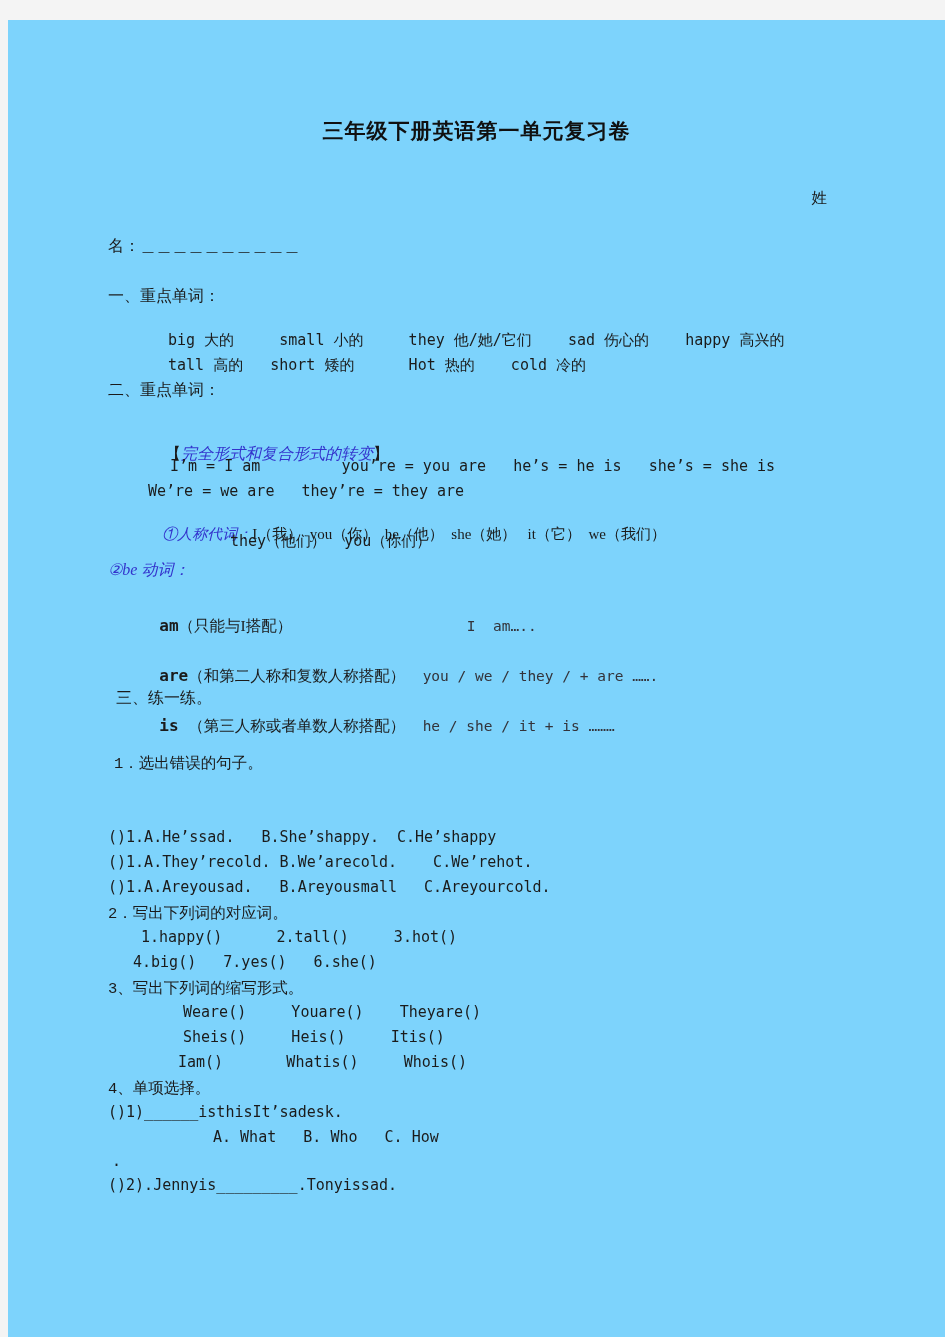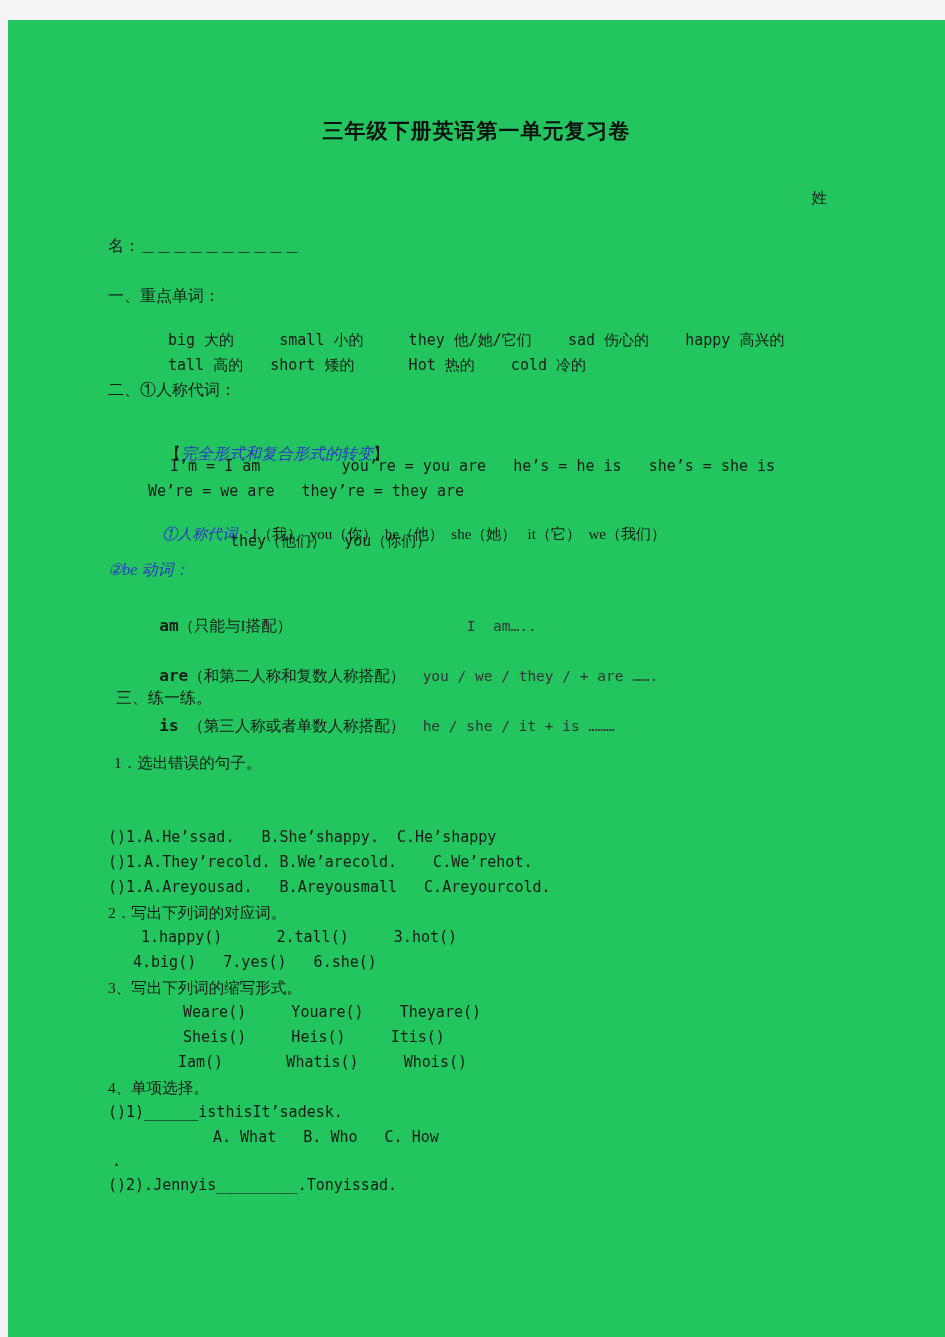--- a/index.html
+++ b/index.html
@@ -12,21 +12,21 @@
     height: 1337px;
     overflow: hidden;
     font-family: "Liberation Serif", "DejaVu Serif", serif;
   }
   .page {
     position: absolute;
     left: 8px;
     top: 20px;
     width: 937px;
     height: 1317px;
-    background: #22c55e;
+    background: #7dd3fc;
   }
   .inner {
     position: relative;
     padding: 0;
     width: 937px;
     height: 1317px;
   }
 
   
   .ln {
@@ -143,40 +143,40 @@
     font-size: 15px;
     white-space: pre;
     color: #1b1b1b;
     font-family: "DejaVu Sans Mono", monospace;
   }
   .ex-cn {
     position: absolute;
     font-size: 15.5px;
     white-space: pre;
     color: #1b1b1b;
-    font-family: Liberation Serif, serif;
+    font-family: Liberation Mono, monospace;
   }
 </style>
 </head>
 <body>
 
 <div class="page">
   <div class="inner">
 
     <div class="doc-title">三年级下册英语第一单元复习卷</div>
 
     <div class="name-right">姓</div>
     <div class="name-line">名：＿＿＿＿＿＿＿＿＿＿</div>
 
     <div class="sec-head" style="top:266px;">一、重点单词：</div>
 
     <div class="vocab" style="top:311px;text-align:right;">big 大的     small 小的     they 他/她/它们    sad 伤心的    happy 高兴的</div>
     <div class="vocab" style="top:336px;">tall 高的   short 矮的      Hot 热的    cold 冷的</div>
 
-    <div class="sec-head" style="top:360px;">二、①人称代词：</div>
+    <div class="sec-head" style="top:360px;">二、重点单词：</div>
 
     <div class="ln" style="left:133px; top:406px; font-size:16px;">
       <span class="bk">【</span><span class="blue">完全形式和复合形式的转变</span><span class="bk">】</span>
     </div>
 
     <div class="eqline" style="left:162px; top:437px;">I’m = I am         you’re = you are   he’s = he is   she’s = she is</div>
     <div class="eqline" style="left:140px; top:462px;">We’re = we are   they’re = they are</div>
 
     <div class="pron" style="left:100px; top:487px;">
       <span class="blue cn">①人称代词：</span><span class="cn bk">I（我）  you（你）  he（他）  she（她）   it（它）  we（我们）</span>

